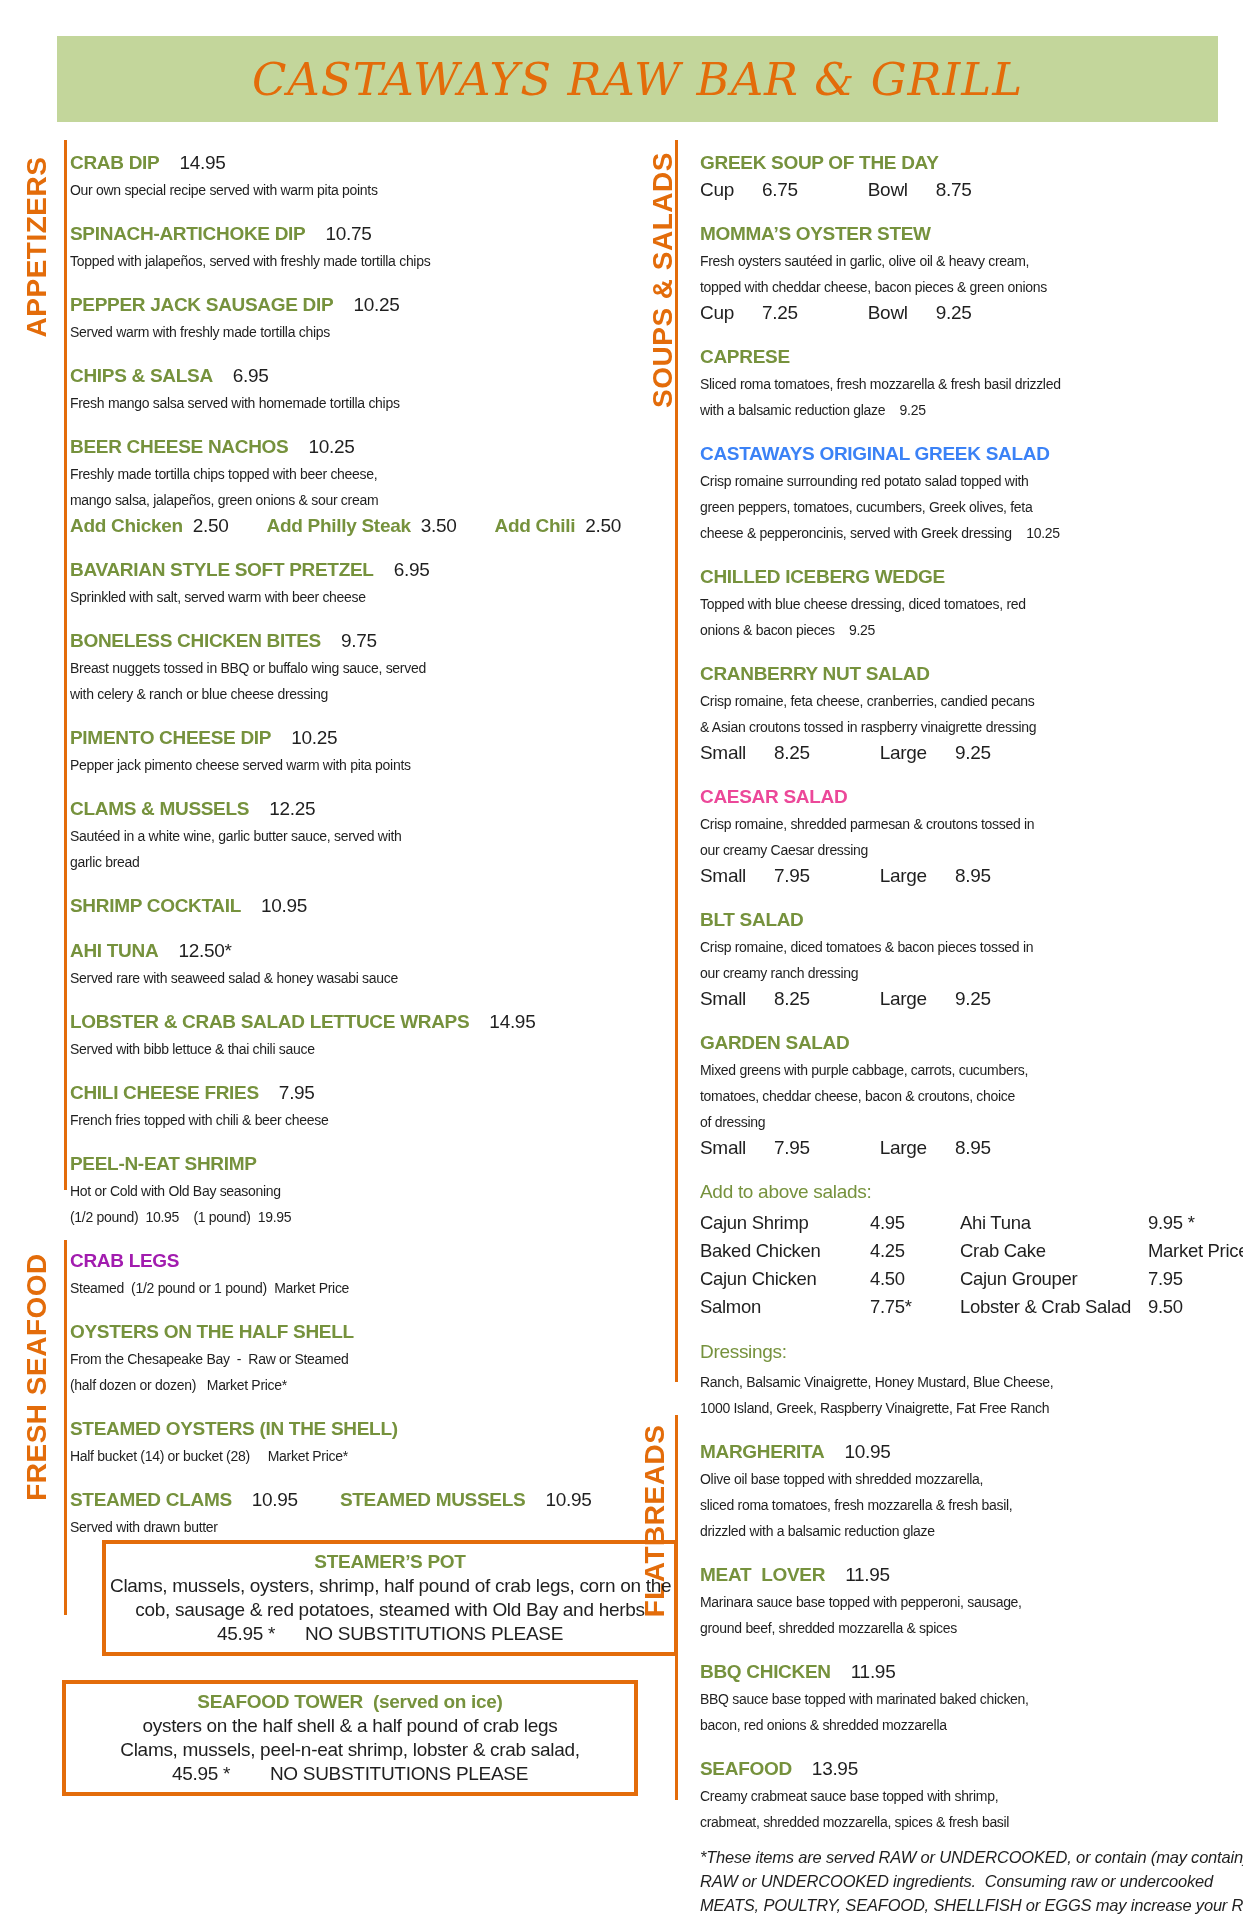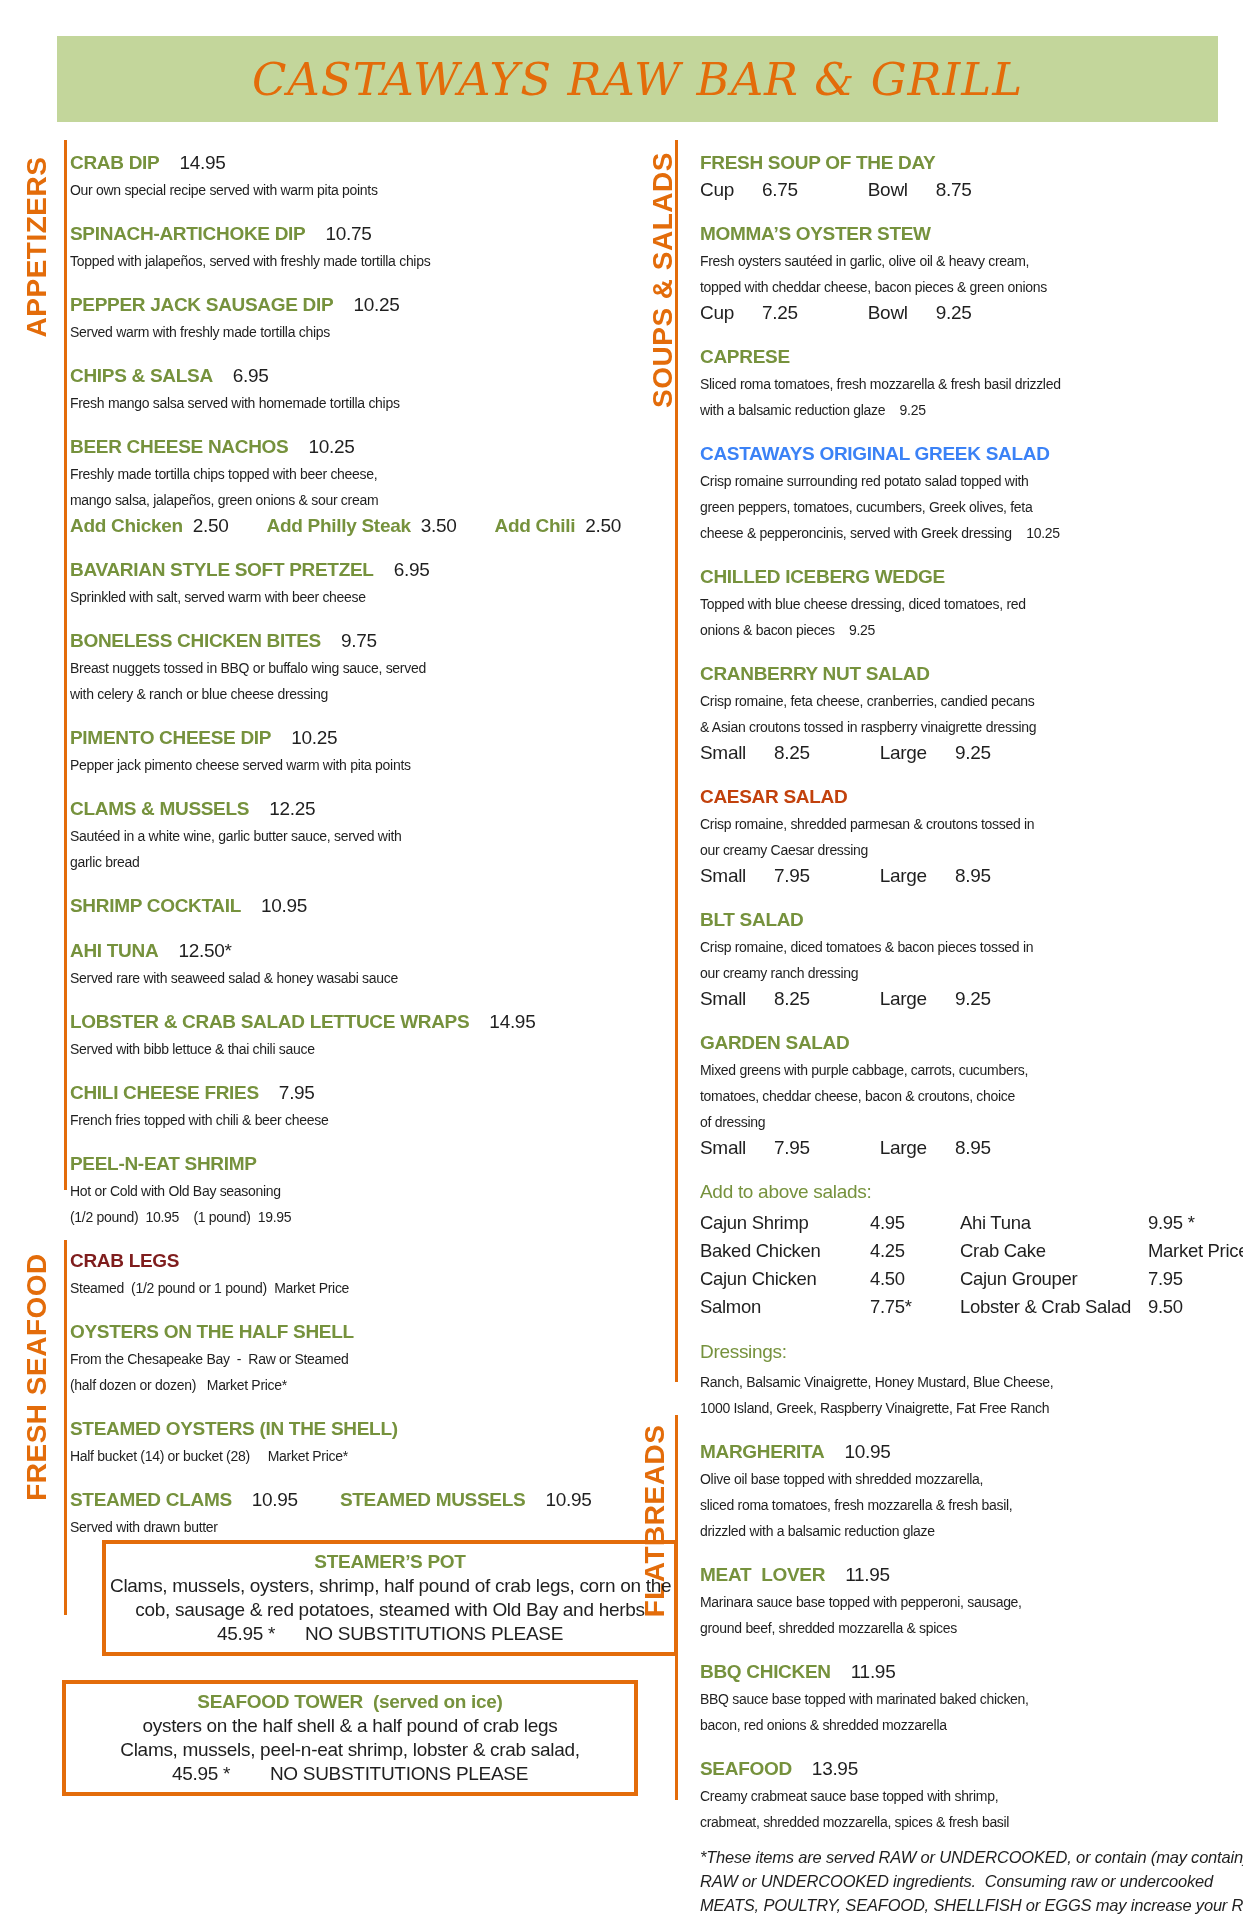--- a/index.html
+++ b/index.html
@@ -167,21 +167,21 @@
           <div class="desc">French fries topped with chili &amp; beer cheese</div>
         </div>
       </div>
     <div id="seafood-list">
         <div class="item">
           <div class="item-head"><span class="item-name" style="color: rgb(118, 146, 61);">PEEL-N-EAT SHRIMP</span></div>
           <div class="desc">Hot or Cold with Old Bay seasoning</div>
           <div class="desc">(1/2 pound)  10.95    (1 pound)  19.95</div>
         </div>
         <div class="item">
-          <div class="item-head"><span class="item-name" style="color: #7f1d1d;">CRAB LEGS</span></div>
+          <div class="item-head"><span class="item-name" style="color: #a21caf;">CRAB LEGS</span></div>
           <div class="desc">Steamed  (1/2 pound or 1 pound)  Market Price</div>
         </div>
         <div class="item">
           <div class="item-head"><span class="item-name" style="color: rgb(118, 146, 61);">OYSTERS ON THE HALF SHELL</span></div>
           <div class="desc">From the Chesapeake Bay  -  Raw or Steamed</div>
           <div class="desc">(half dozen or dozen)   Market Price*</div>
         </div>
         <div class="item">
           <div class="item-head"><span class="item-name" style="color: rgb(118, 146, 61);">STEAMED OYSTERS (IN THE SHELL)</span></div>
           <div class="desc">Half bucket (14) or bucket (28)     Market Price*</div>
@@ -203,21 +203,21 @@
           <div class="box-line">oysters on the half shell &amp; a half pound of crab legs</div>
           <div class="box-line">Clams, mussels, peel-n-eat shrimp, lobster &amp; crab salad,</div>
           <div class="box-line">45.95 *        NO SUBSTITUTIONS PLEASE</div>
         </div>
       </div>
   </div>
 
   <div class="col" id="right-col">
     <div id="soups-list">
         <div class="item">
-          <div class="item-head"><span class="item-name" style="color: rgb(118, 146, 61);">FRESH SOUP OF THE DAY</span></div>
+          <div class="item-head"><span class="item-name" style="color: rgb(118, 146, 61);">GREEK SOUP OF THE DAY</span></div>
           <div class="priceline"><span class="pl-label">Cup</span><span class="pl-value">6.75</span><span class="pl-label">Bowl</span><span class="pl-value">8.75</span></div>
         </div>
         <div class="item">
           <div class="item-head"><span class="item-name" style="color: rgb(118, 146, 61);">MOMMA’S OYSTER STEW</span></div>
           <div class="desc">Fresh oysters sautéed in garlic, olive oil &amp; heavy cream,</div>
           <div class="desc">topped with cheddar cheese, bacon pieces &amp; green onions</div>
           <div class="priceline"><span class="pl-label">Cup</span><span class="pl-value">7.25</span><span class="pl-label">Bowl</span><span class="pl-value">9.25</span></div>
         </div>
         <div class="item">
           <div class="item-head"><span class="item-name" style="color: rgb(118, 146, 61);">CAPRESE</span></div>
@@ -235,21 +235,21 @@
           <div class="desc">Topped with blue cheese dressing, diced tomatoes, red</div>
           <div class="desc">onions &amp; bacon pieces    9.25</div>
         </div>
         <div class="item">
           <div class="item-head"><span class="item-name" style="color: rgb(118, 146, 61);">CRANBERRY NUT SALAD</span></div>
           <div class="desc">Crisp romaine, feta cheese, cranberries, candied pecans</div>
           <div class="desc">&amp; Asian croutons tossed in raspberry vinaigrette dressing</div>
           <div class="priceline"><span class="pl-label">Small</span><span class="pl-value">8.25</span><span class="pl-label">Large</span><span class="pl-value">9.25</span></div>
         </div>
         <div class="item">
-          <div class="item-head"><span class="item-name" style="color: #c2410c;">CAESAR SALAD</span></div>
+          <div class="item-head"><span class="item-name" style="color: #ec4899;">CAESAR SALAD</span></div>
           <div class="desc">Crisp romaine, shredded parmesan &amp; croutons tossed in</div>
           <div class="desc">our creamy Caesar dressing</div>
           <div class="priceline"><span class="pl-label">Small</span><span class="pl-value">7.95</span><span class="pl-label">Large</span><span class="pl-value">8.95</span></div>
         </div>
         <div class="item">
           <div class="item-head"><span class="item-name" style="color: rgb(118, 146, 61);">BLT SALAD</span></div>
           <div class="desc">Crisp romaine, diced tomatoes &amp; bacon pieces tossed in</div>
           <div class="desc">our creamy ranch dressing</div>
           <div class="priceline"><span class="pl-label">Small</span><span class="pl-value">8.25</span><span class="pl-label">Large</span><span class="pl-value">9.25</span></div>
         </div>

